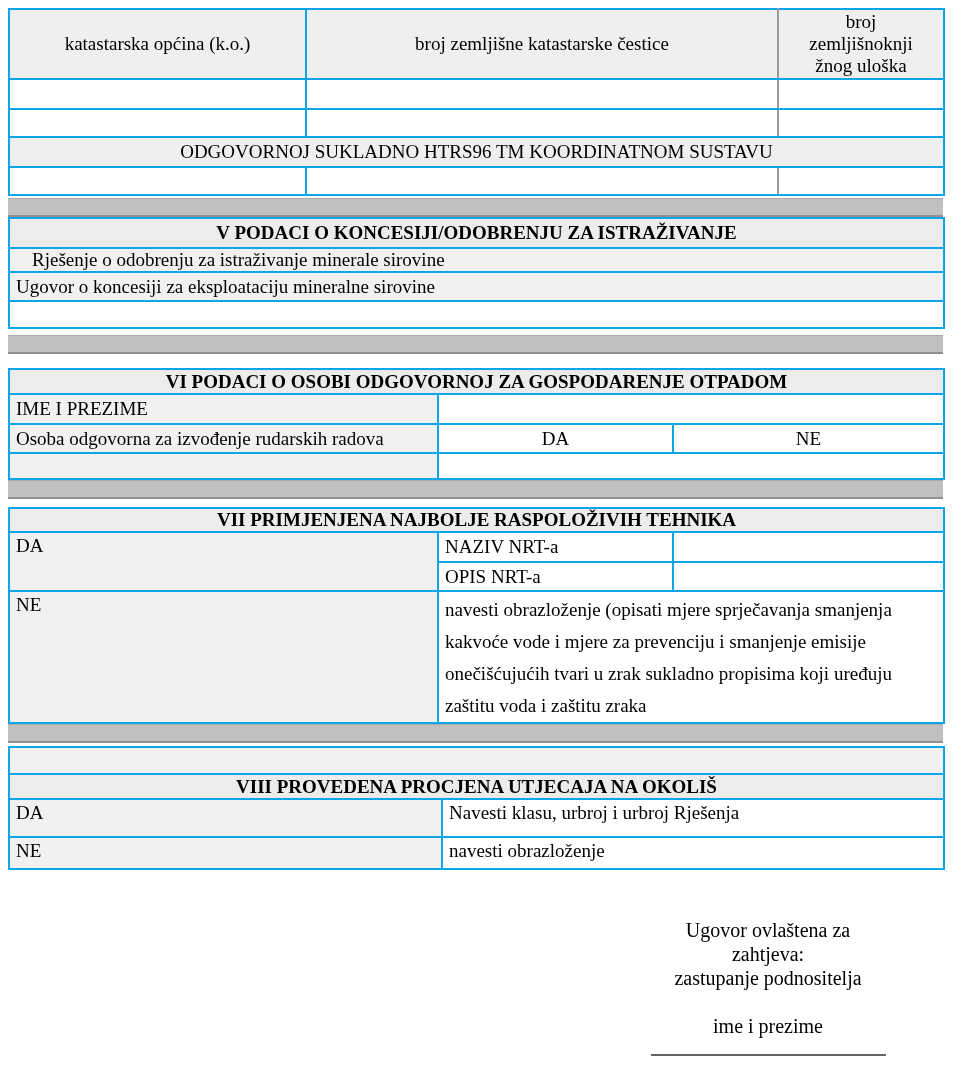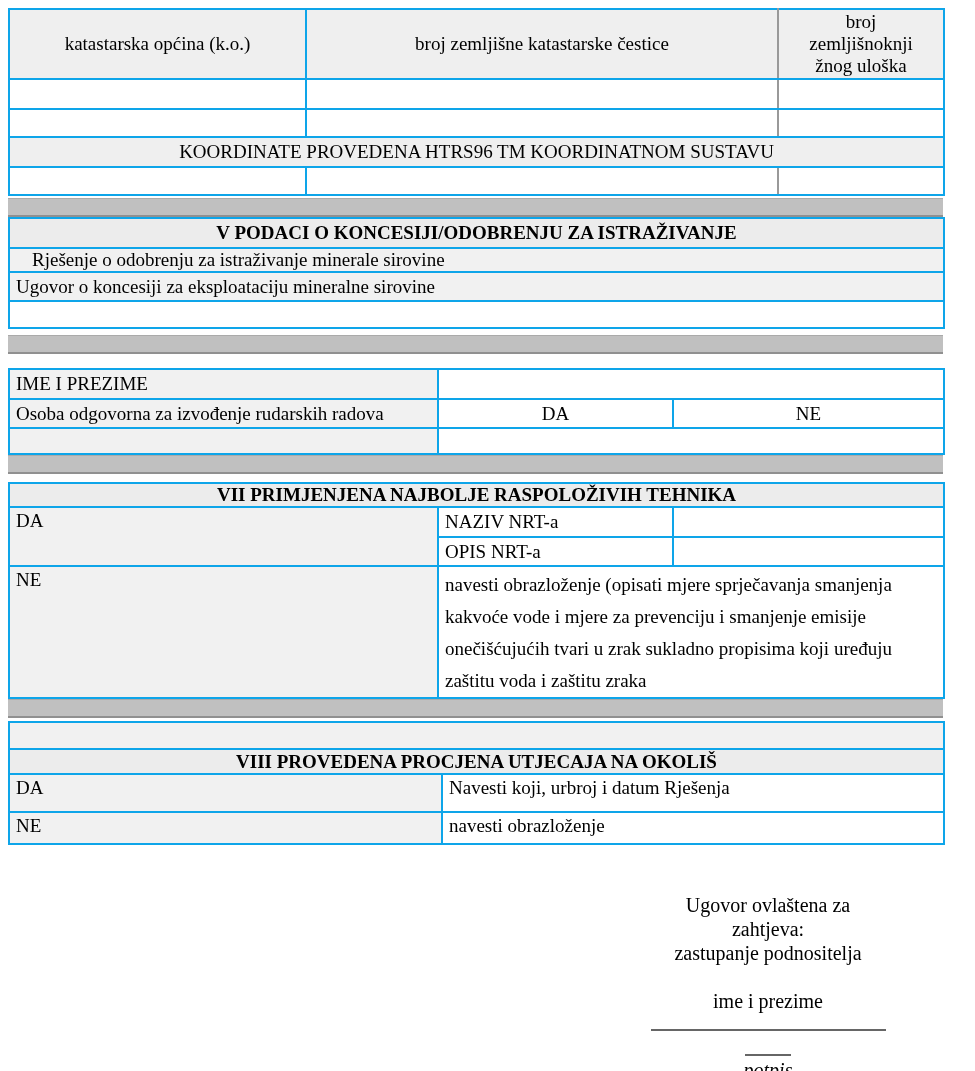--- a/index.html
+++ b/index.html
@@ -61,21 +61,21 @@
       <td class="white"></td>
       <td class="white grayR"></td>
       <td class="white grayL"></td>
     </tr>
     <tr style="height:28px">
       <td class="white"></td>
       <td class="white grayR"></td>
       <td class="white grayL"></td>
     </tr>
     <tr style="height:30px">
-      <td colspan="3" class="banner">KOORDINATE PROVEDENA HTRS96 TM KOORDINATNOM SUSTAVU</td>
+      <td colspan="3" class="banner">ODGOVORNOJ SUKLADNO HTRS96 TM KOORDINATNOM SUSTAVU</td>
     </tr>
     <tr style="height:28px">
       <td class="white"></td>
       <td class="white grayR"></td>
       <td class="white grayL"></td>
     </tr>
   </tbody>
     </table>
 
   <div class="spacer sp-mt2"></div>
@@ -110,20 +110,23 @@
   <div class="spacer"></div>
   <div class="gap14"></div>
 
   <table class="t">
     <colgroup>
         <col style="width:429px">
         <col style="width:235px">
         <col style="width:271px">
       </colgroup>
     <tbody>
+        <tr style="height:25px">
+      <td colspan="3" class="hdr">VI PODACI O OSOBI ODGOVORNOJ ZA GOSPODARENJE OTPADOM</td>
+    </tr>
     <tr style="height:30px">
       <td class="lbl">IME I PREZIME</td>
       <td colspan="2" class="white"></td>
     </tr>
     <tr style="height:29px">
       <td class="lbl">Osoba odgovorna za izvođenje rudarskih radova</td>
       <td class="white center">DA</td>
       <td class="white center">NE</td>
     </tr>
     <tr style="height:26px">
@@ -172,21 +175,21 @@
       </colgroup>
     <tbody>
         <tr style="height:27px">
       <td colspan="2" class="lbl"></td>
     </tr>
     <tr style="height:25px">
       <td colspan="2" class="hdr">VIII PROVEDENA PROCJENA UTJECAJA NA OKOLIŠ</td>
     </tr>
     <tr style="height:38px">
       <td class="lbl top">DA</td>
-      <td class="white top">Navesti koji, urbroj i datum Rješenja</td>
+      <td class="white top">Navesti klasu, urbroj i urbroj Rješenja</td>
     </tr>
     <tr style="height:32px">
       <td class="lbl top">NE</td>
       <td class="white top">navesti obrazloženje</td>
     </tr>
   </tbody>
     </table>
 
   <div class="sig-block">
     <div>Ugovor ovlaštena za</div>

